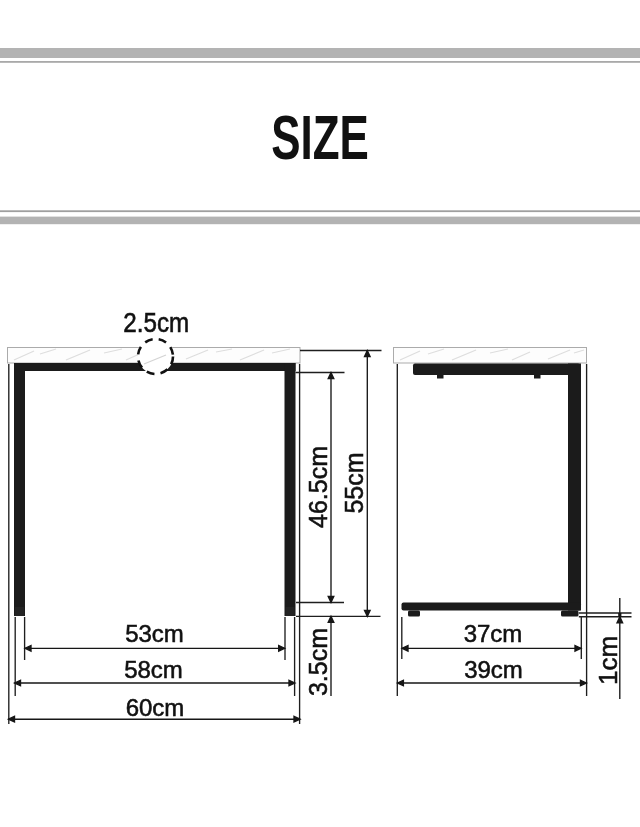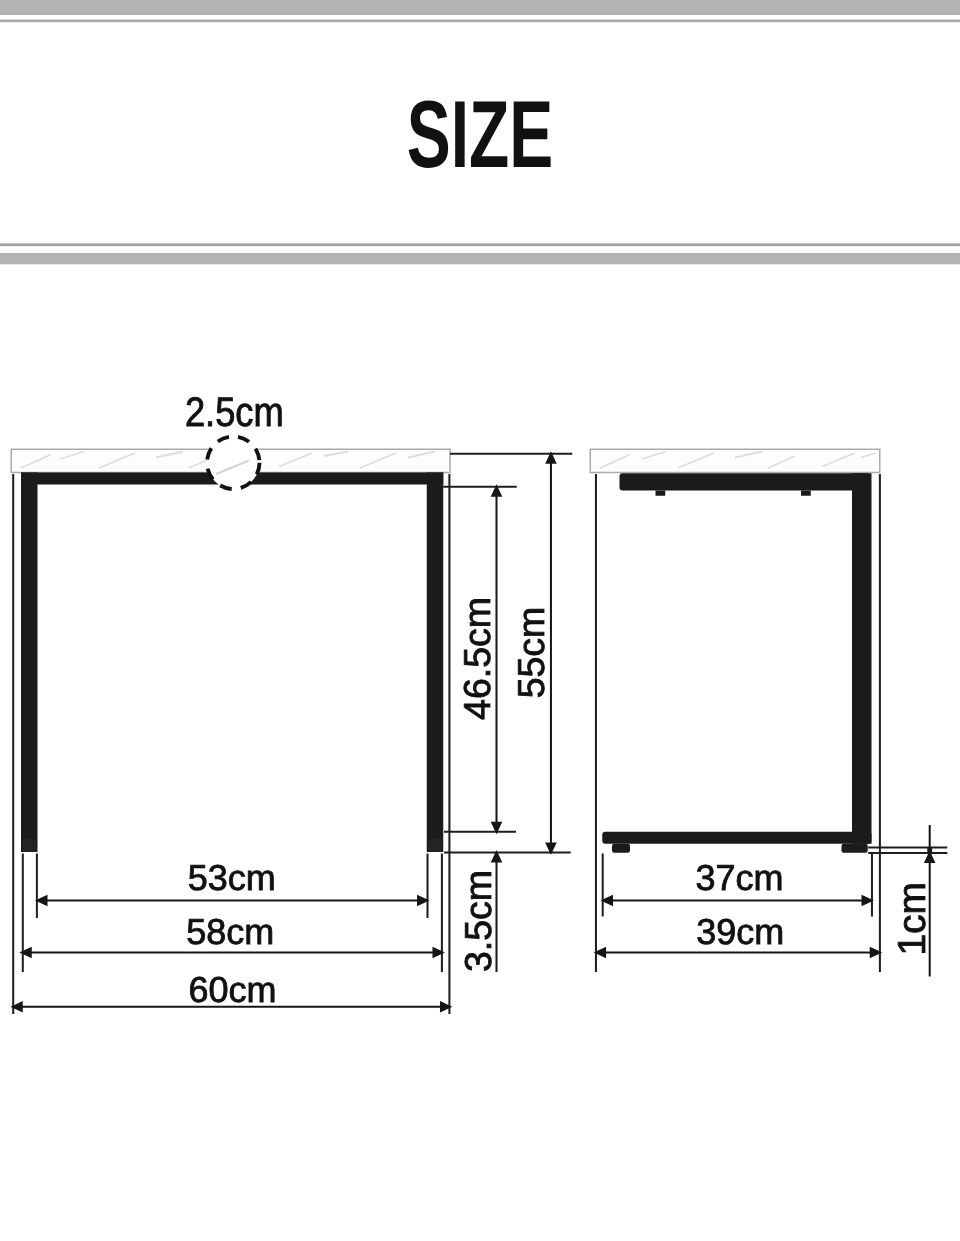--- a/index.html
+++ b/index.html
@@ -1,17 +1,17 @@
 <!DOCTYPE html>
 <html><head>
 <meta charset="utf-8">
 <style>
   html,body{margin:0;padding:0;background:#ffffff;}
   #page{position:relative;width:640px;height:680px;overflow:hidden;
-        font-family:"Liberation Sans",sans-serif;}
+        font-family:"Liberation Sans",sans-serif;margin-top:48px;}
   svg{display:block;}
 </style>
 </head>
 <body>
 <div id="page">
 <svg width="640" height="827" viewBox="0 0 640 827" xmlns="http://www.w3.org/2000/svg" font-family="Liberation Sans, sans-serif">
 
   <rect x="0" y="0" width="640" height="10" fill="#b3b3b3"></rect>
   <rect x="0" y="13" width="640" height="1.8" fill="#a9a9a9"></rect>
   <text x="0" y="0" transform="translate(320,111) scale(0.692,1)" text-anchor="middle" font-size="63.5" font-weight="bold" fill="#111111">SIZE</text>

